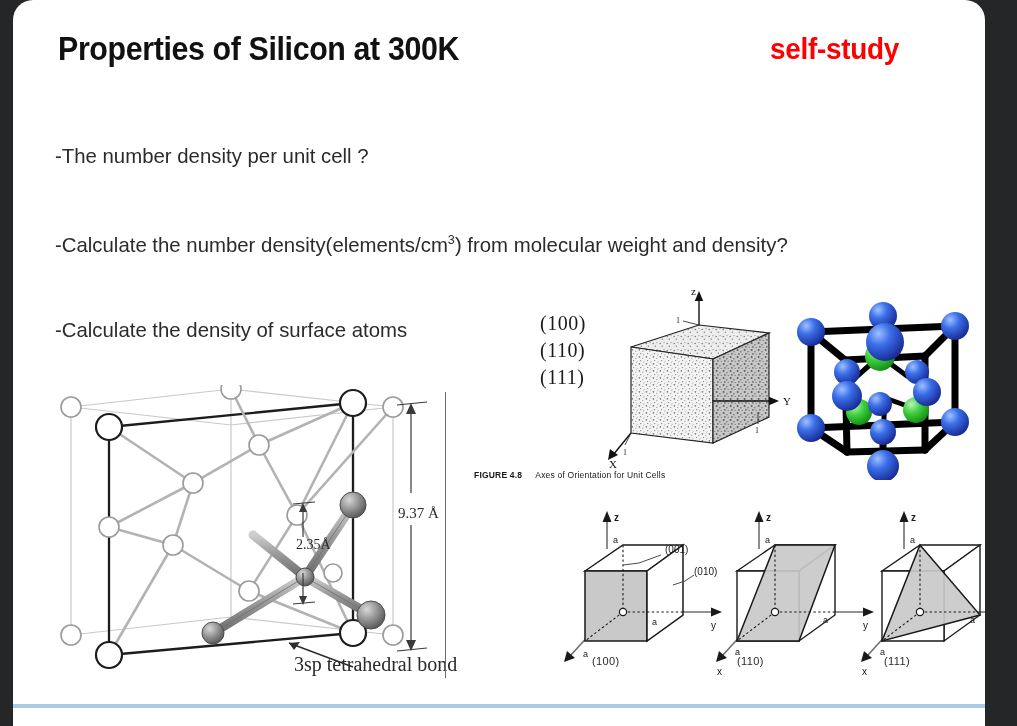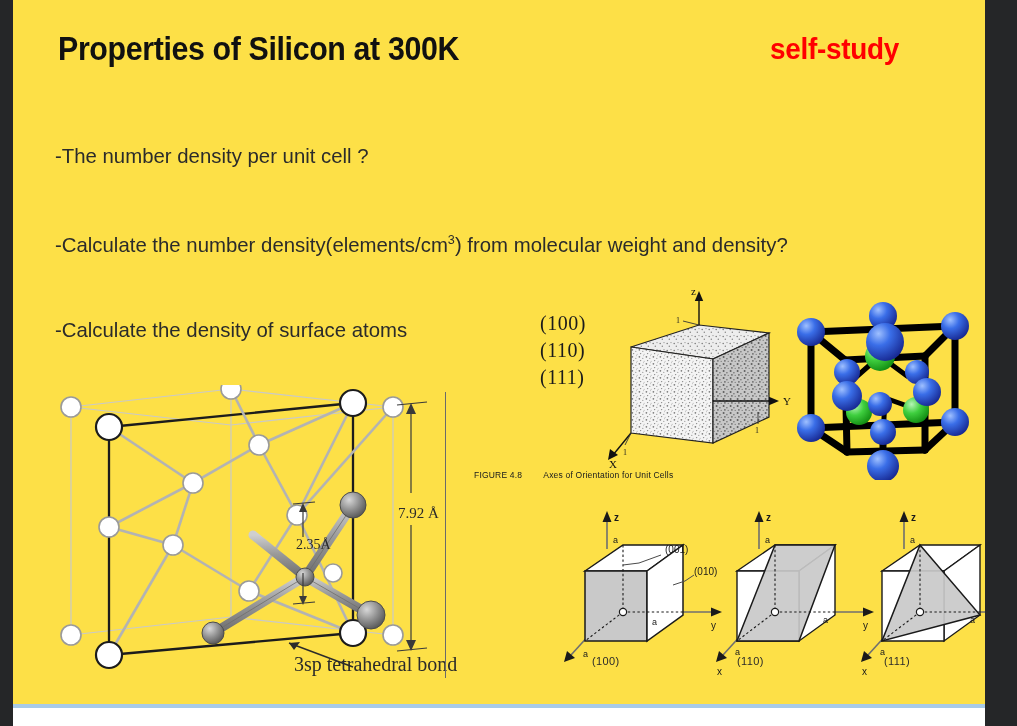--- a/index.html
+++ b/index.html
@@ -8,22 +8,23 @@
     width:1017px;height:726px;
     background:#252628;
     font-family:"Liberation Sans", sans-serif;
     overflow:hidden;
     position:relative;
   }
   #slide{
     position:absolute;
     left:13px; top:0px;
     width:972px; height:726px;
-    background:#fde047;
+    background:#ffffff;
     overflow:hidden;
+    border-radius:20px;
   }
   #top-rule{
     position:absolute; left:13px; top:6px; width:972px; height:3px;
     background:#23262b;
   }
   #bottom-rule{
     position:absolute; left:13px; top:704px; width:972px; height:4px;
     background:#a8cbe8;
   }
   #below-strip{
@@ -73,22 +74,22 @@
   }
   #miller div{letter-spacing:0.5px;}
 
   
   #fig-caption{
     position:absolute; left:461px; top:470px;
     font-size:8.5px; color:#15181c;
     white-space:nowrap;
     font-family:"Liberation Sans", sans-serif;
   }
-  #fig-caption .fignum{font-weight:normal; letter-spacing:0.2px;}
-  #fig-caption .figtxt{margin-left:21px; letter-spacing:0.2px;}
+  #fig-caption .fignum{font-weight:bold; letter-spacing:0.2px;}
+  #fig-caption .figtxt{margin-left:13px; letter-spacing:0.2px;}
 
   
   #lattice{
     position:absolute; left:40px; top:385px; width:400px; height:300px;
   }
   #lattice svg{display:block;}
   .dimlabel{
     position:absolute;
     font-family:"Liberation Serif", serif;
     color:#2a2a2a;
@@ -244,21 +245,21 @@
         <path d="M358 22 L358 108"></path>
         <path d="M358 140 L358 262"></path>
         <path d="M344 20 L374 17"></path>
         <path d="M344 266 L374 263"></path>
       </g>
       <path d="M358 18 l-5 11 l10 0 z" fill="#3a3a3a"></path>
       <path d="M358 266 l-5 -11 l10 0 z" fill="#3a3a3a"></path>
     </svg>
   </div>
 
-  <div class="dimlabel" id="d543">7.92 Å</div>
+  <div class="dimlabel" id="d543">9.37 Å</div>
   <div class="dimlabel" id="d235">2.35Å</div>
   <div class="dimlabel" id="bondlabel">3sp tetrahedral bond</div>
   <div id="vrule-left"></div>
 
   <div id="speckle-wrap">
     <svg width="190" height="185" viewBox="0 0 190 185">
       <defs>
         <pattern id="speck" width="7" height="7" patternUnits="userSpaceOnUse">
           <rect width="7" height="7" fill="#f4f4f4"></rect>
           <circle cx="1.4" cy="1.8" r="0.85" fill="#7a7a7a"></circle>

